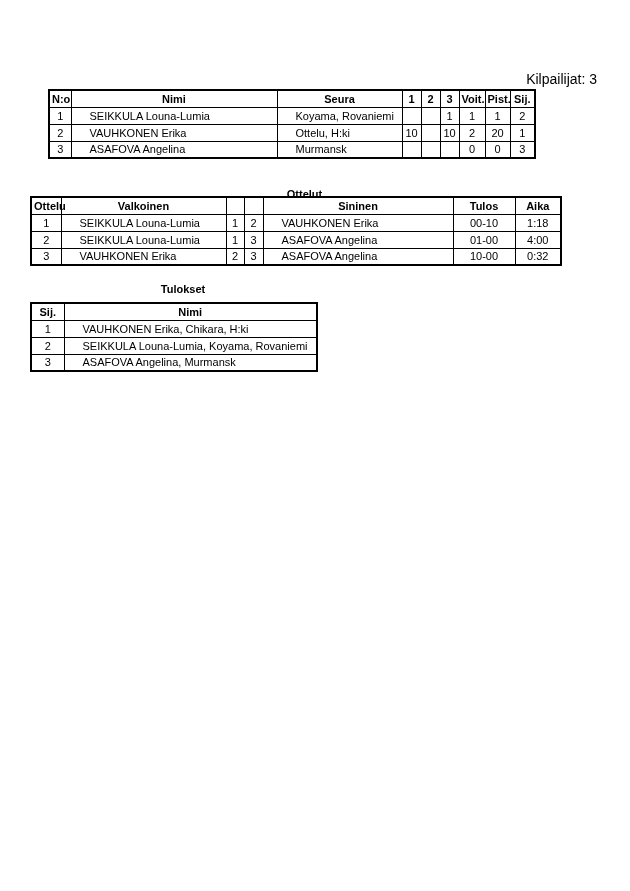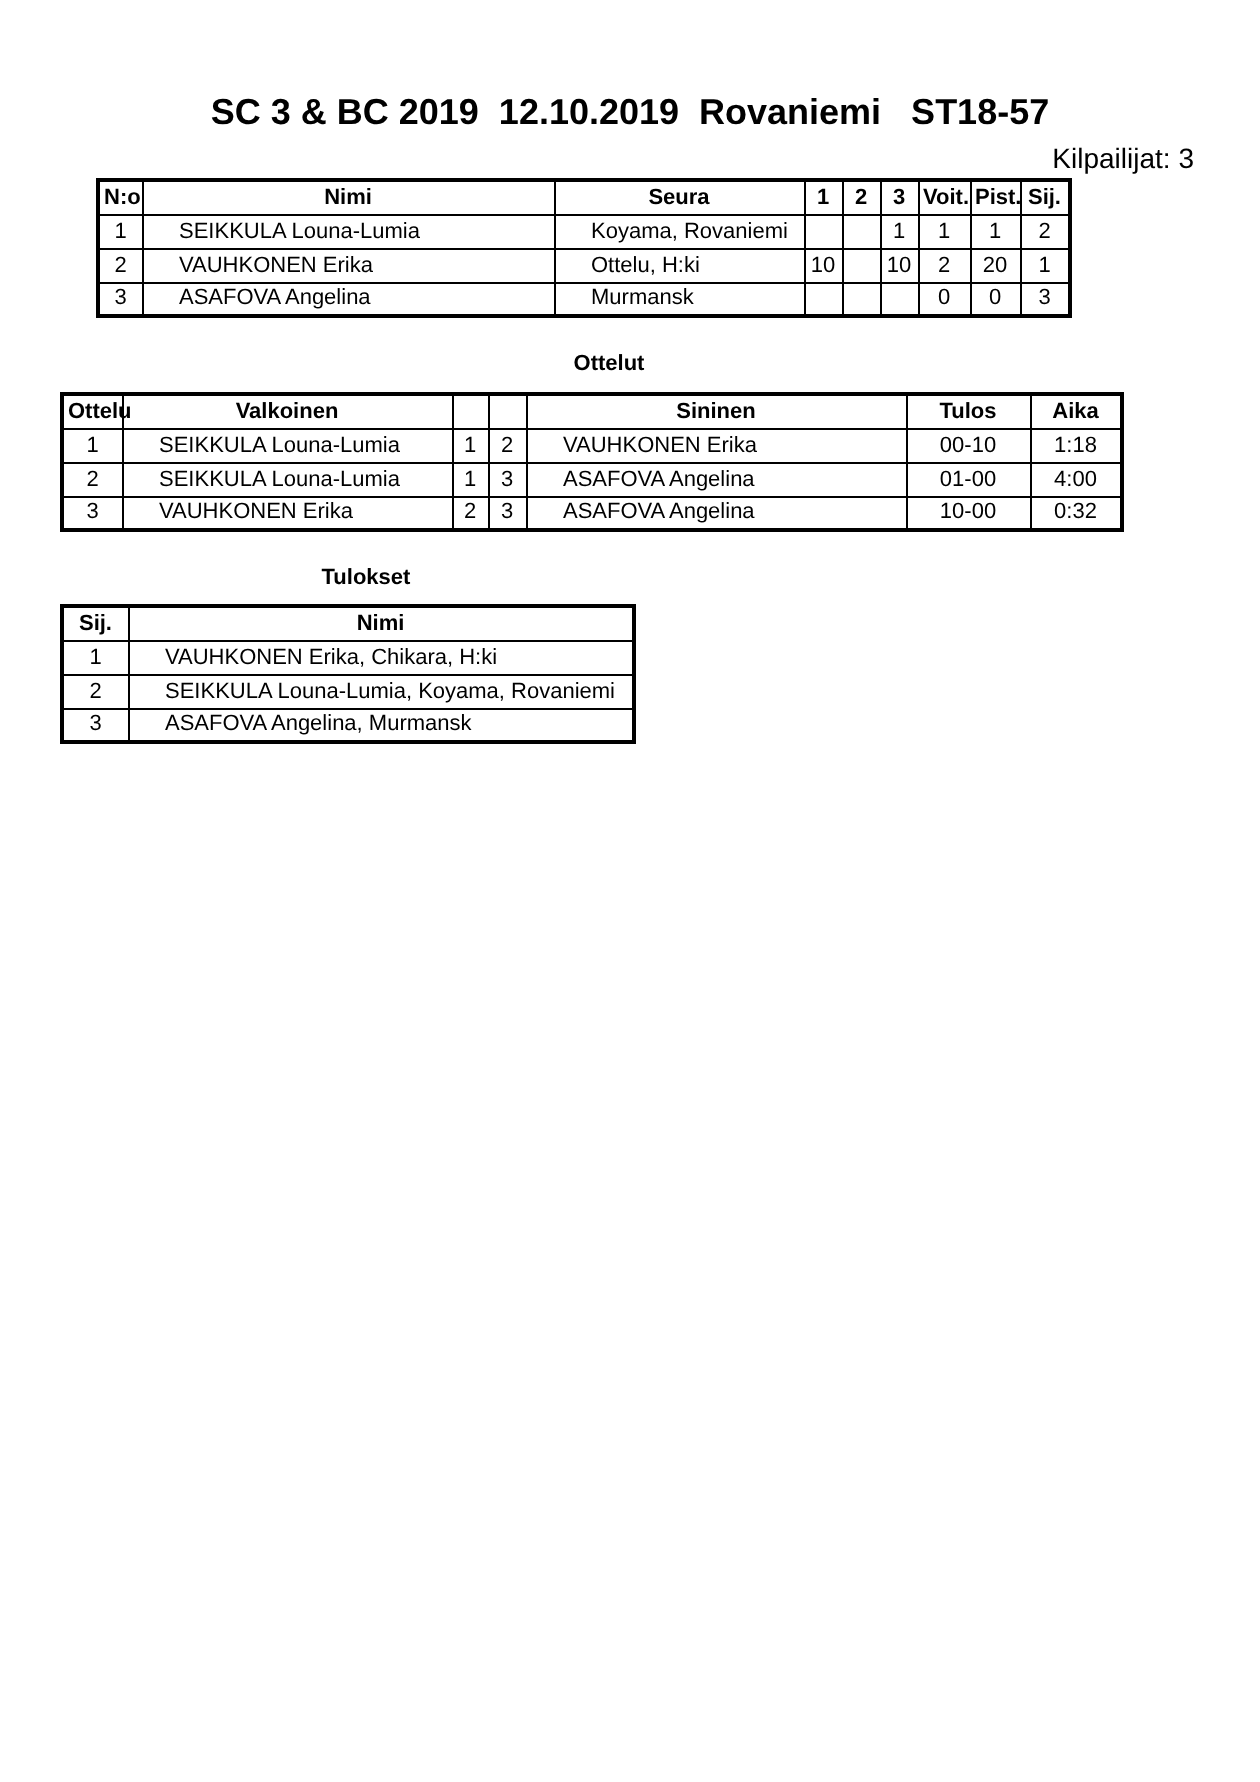--- a/index.html
+++ b/index.html
@@ -22,21 +22,21 @@
     white-space: pre;
   }
   .section-heading {
     position: absolute;
     font-size: 11px;
     font-weight: bold;
     text-align: center;
     white-space: pre;
   }
   #heading-competitors { top: 70px; left: 0; width: 472px; }
-  #heading-matches     { top: 176px; left: 0; width: 590px; padding-left: 19px; }
+  #heading-matches     { top: 188px; left: 0; width: 590px; padding-left: 19px; }
   #heading-results     { top: 283px; left: 0; width: 346px; padding-left: 20px; }
   #label-competitor-count {
     position: absolute;
     top: 71px; right: 33px;
     font-size: 14px;
     text-align: center;
   }
   table {
     position: absolute;
     border-collapse: collapse;
@@ -57,21 +57,20 @@
     font-weight: normal;
   }
   th { font-weight: bold; }
   td.left { text-align: left; padding-left: 18px; }
 </style>
 </head>
 <body>
 
 <div class="page">
 
-  <div class="title">SC 3 &amp; BC 2019  12.10.2019  Rovaniemi   ST18-57</div>
 
   <div id="label-competitor-count">Kilpailijat: 3</div>
 
   <table id="table-competitors">
     <colgroup>
       <col style="width:22px">
         <col style="width:206px">
         <col style="width:125px">
       <col style="width:19px">
         <col style="width:19px">

